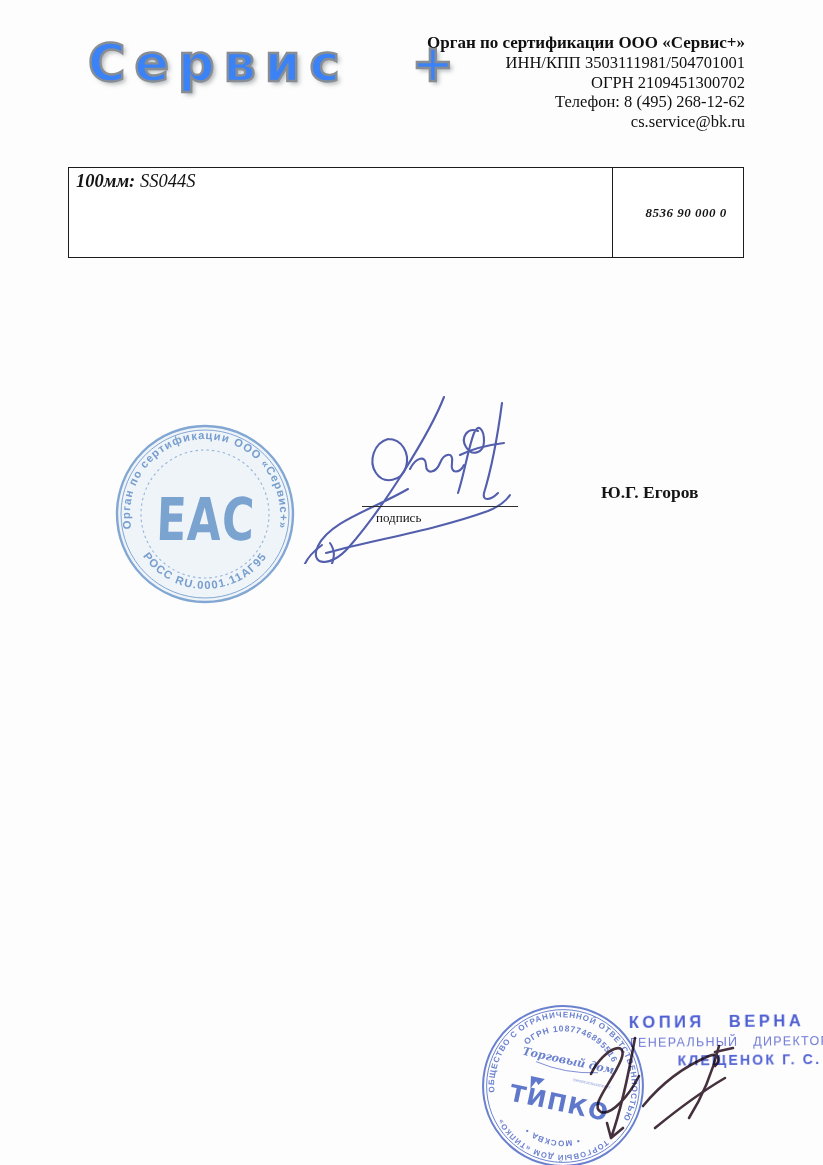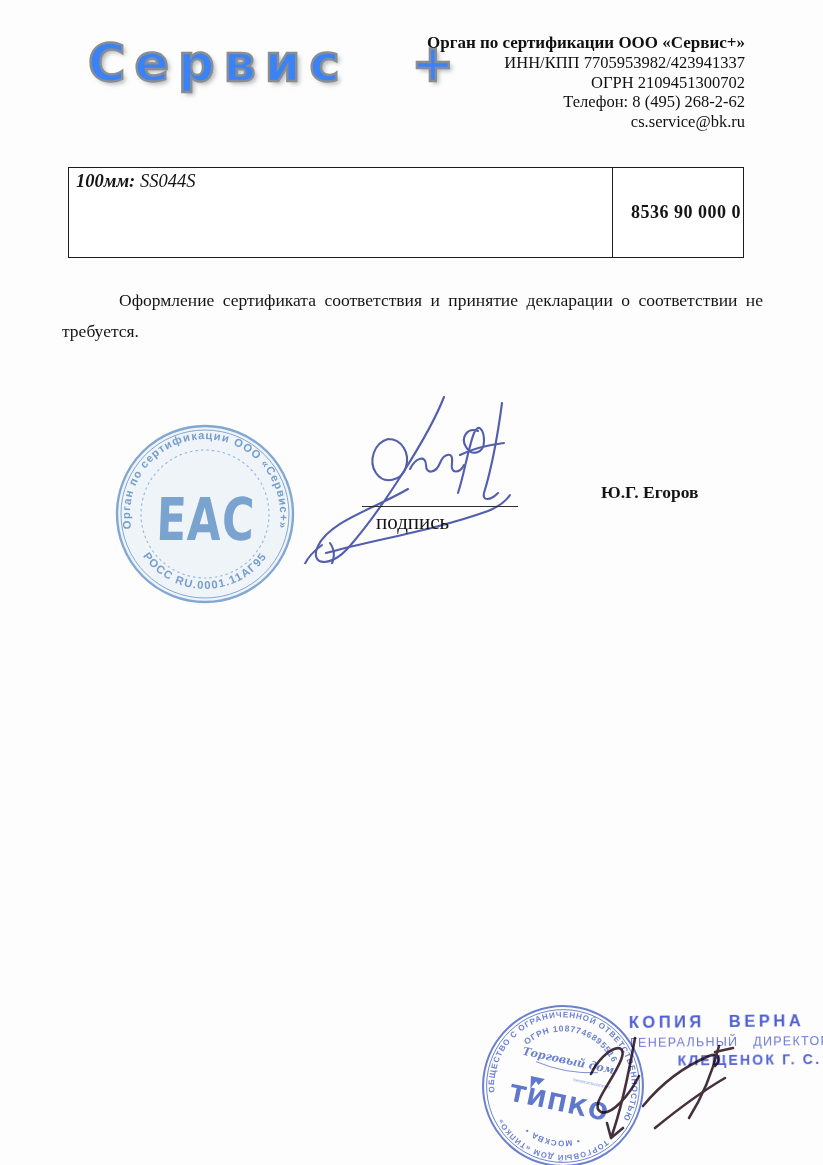--- a/index.html
+++ b/index.html
@@ -18,30 +18,30 @@
           font-size:16.5px;line-height:19.8px;white-space:nowrap;color:#101010;}
   .header .org{font-weight:bold;font-size:17px;}
 
   
   .ptable{position:absolute;left:68px;top:167px;width:676px;height:91px;
           border:1.7px solid #1c1c1c;display:flex;box-sizing:border-box;background:#fff;gap:16px;}
   .cell-item{width:544px;box-sizing:border-box;border-right:1.6px solid #1c1c1c;
              padding:3px 7px;font-style:italic;font-size:18.5px;}
   .cell-item .lbl{font-weight:bold;}
   .cell-code{flex:1;display:flex;align-items:center;justify-content:center;
-             font-weight:bold;font-size:18px;letter-spacing:.5px;}
+             font-style:italic;font-weight:bold;font-size:13px;letter-spacing:.5px;}
 
   
   .para{position:absolute;left:62px;top:285px;width:701px;font-size:17.5px;
         line-height:31px;text-align:justify;text-indent:57px;word-spacing:2.5px;}
 
   
   .role{position:absolute;left:62px;top:465px;font-size:18px;line-height:24.5px;}
   .sig-line{position:absolute;left:362px;top:506px;width:156px;border-top:1.6px solid #2e2e2e;}
-  .sig-caption{position:absolute;left:376px;top:510px;font-size:21px;}
+  .sig-caption{position:absolute;left:376px;top:510px;font-size:13px;}
   .sig-name{position:absolute;left:601px;top:482px;font-size:17.5px;font-weight:bold;}
 
   
   .ink{position:absolute;mix-blend-mode:multiply;}
   .eac-stamp{left:110px;top:419px;opacity:.93;}
   .tipko-stamp{left:477px;top:1000px;opacity:.9;}
   .sig-egorov{left:292px;top:389px;opacity:.95;}
   .sig-kleshchenok{left:577px;top:1022px;opacity:.95;}
 
   .copy-stamp{position:absolute;left:629px;top:1012px;width:192px;
@@ -58,34 +58,33 @@
 </style>
 </head>
 <body>
 
 <div class="page">
 
   <div class="logo">Сервис +</div>
 
   <div class="header">
     <div class="org">Орган по сертификации ООО «Сервис+»</div>
-    <div>ИНН/КПП 7705953982/423941337</div>
+    <div>ИНН/КПП 3503111981/504701001</div>
     <div>ОГРН 2109451300702</div>
-    <div>Телефон: 8 (495) 268-2-62</div>
+    <div>Телефон: 8 (495) 268-12-62</div>
     <div>cs.service@bk.ru</div>
   </div>
 
   <div class="ptable">
     <div class="cell-item">
       <span class="lbl">100мм:</span><span> SS044S</span>
     </div>
     <div class="cell-code">8536 90 000 0</div>
   </div>
 
-  <div class="para">Оформление сертификата соответствия и принятие декларации о соответствии не требуется.</div>
 
 
   <svg class="ink eac-stamp" width="190" height="190" viewBox="0 0 190 190">
     <defs>
       <path id="eacTop" d="M 24.5 120.7 A 75 75 0 1 1 165.5 120.7" fill="none"></path>
       <path id="eacBottom" d="M 33.6 138 A 75 75 0 0 0 156.4 138" fill="none"></path>
     </defs>
     <circle cx="95" cy="95" r="88" fill="#e9f1f8" fill-opacity="0.7" stroke="#79a2d2" stroke-width="2.4"></circle>
     <circle cx="95" cy="95" r="84" fill="none" stroke="#79a2d2" stroke-width="1"></circle>
     <circle cx="95" cy="95" r="64" fill="none" stroke="#8fb2d9" stroke-width="1.1" stroke-dasharray="2.5 3"></circle>

